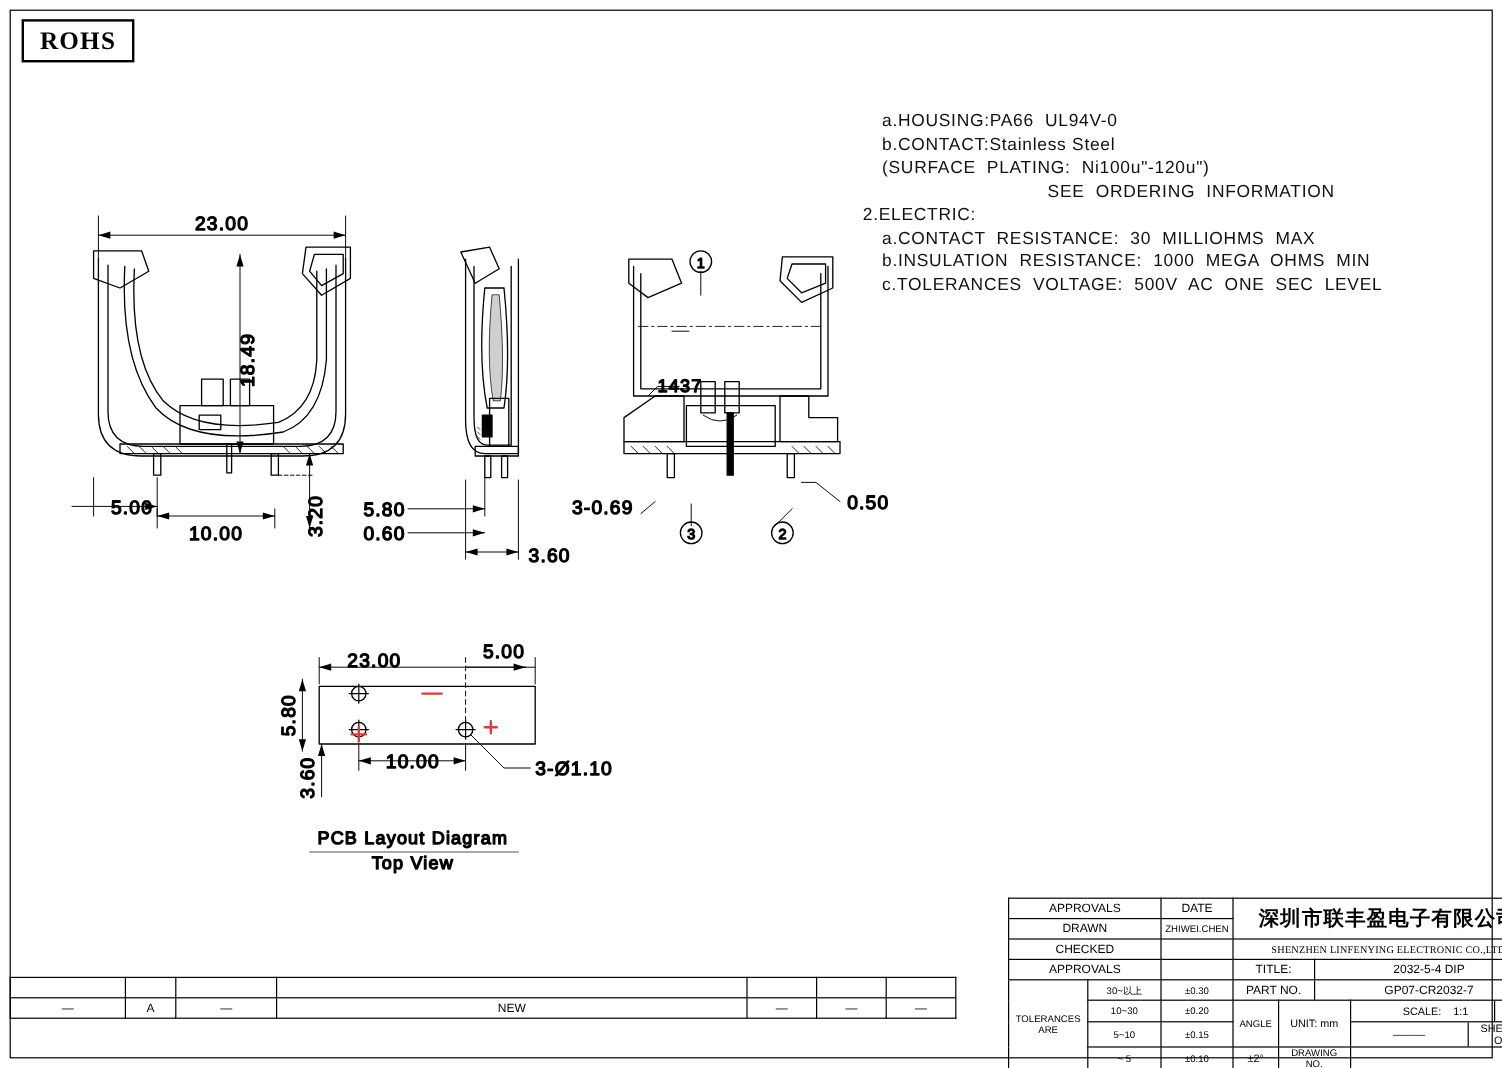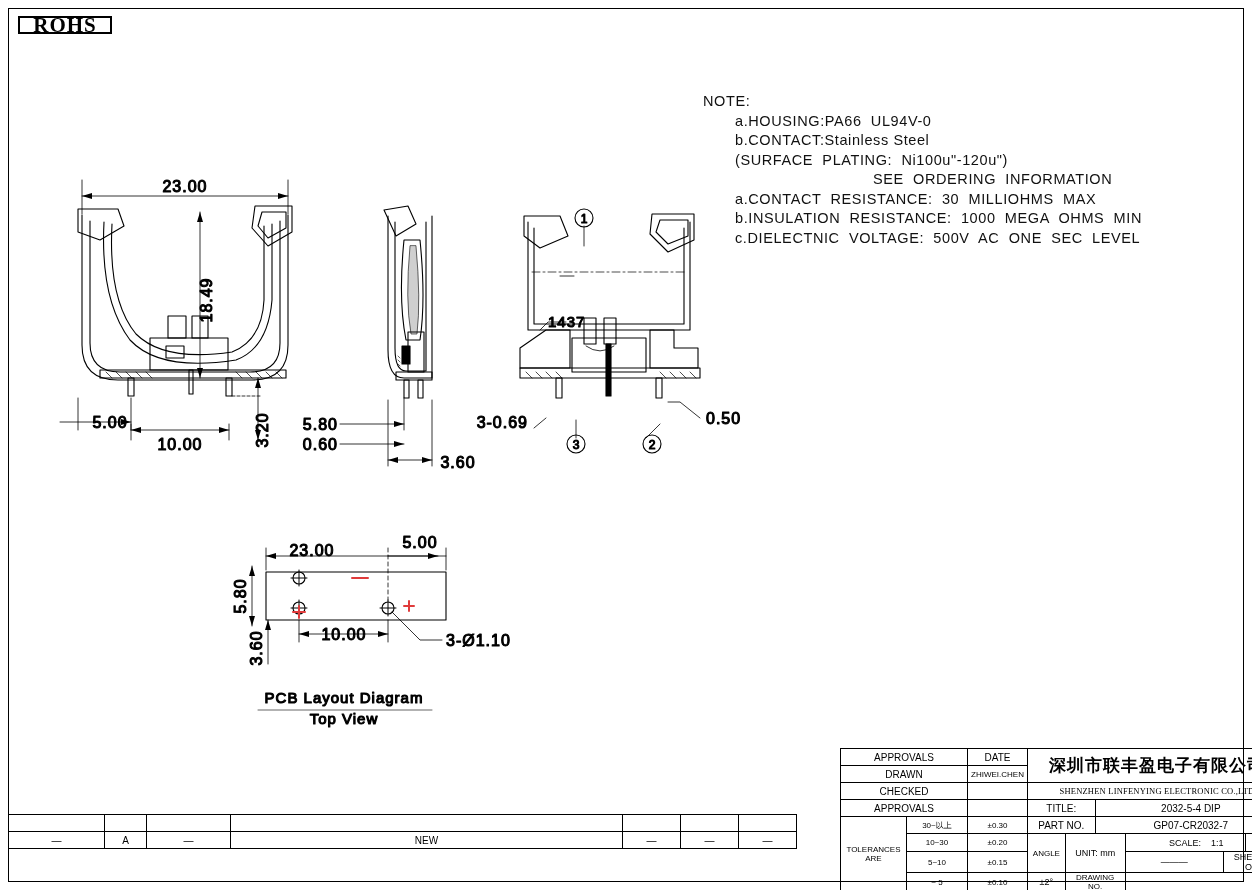--- a/index.html
+++ b/index.html
@@ -10,21 +10,21 @@
     color:#000;
     position:relative;
     overflow:hidden;
   }
   .sheet {
     position:absolute; left:8px; top:8px; width:1236px; height:874px;
     border:1.5px solid #000;
   }
   
   .rohs {
-    position:absolute; left:18px; top:16px; width:94px; height:18px;
+    position:absolute; left:18px; top:16px; width:94px; height:36px;
     border:2.5px solid #000; display:flex; align-items:center; justify-content:center;
     font-weight:bold; font-size:21px; letter-spacing:1px;
     font-family:"Liberation Serif", serif;
   }
   
   .notes {
     position:absolute; left:703px; top:92px; width:500px;
     font-family:"Liberation Sans", sans-serif;
     font-size:14.5px; line-height:19.5px; letter-spacing:.6px; color:#111;
   }
@@ -57,28 +57,28 @@
 </head>
 <body>
 
 <div class="sheet"></div>
 
 <div class="rohs">
   <span>ROHS</span>
 </div>
 
 <div class="notes">
-  <div class="l">NOTE:</div>
   <div class="l ind2">a.HOUSING:PA66  UL94V-0</div>
   <div class="l ind2">b.CONTACT:Stainless Steel</div>
   <div class="l ind2">(SURFACE  PLATING:  Ni100u"-120u")</div>
   <div class="l ind-see">SEE  ORDERING  INFORMATION</div>
+  <div class="l ind1">2.ELECTRIC:</div>
   <div class="l ind2">a.CONTACT  RESISTANCE:  30  MILLIOHMS  MAX</div>
   <div class="l ind2">b.INSULATION  RESISTANCE:  1000  MEGA  OHMS  MIN</div>
-  <div class="l ind2">c.DIELECTNIC  VOLTAGE:  500V  AC  ONE  SEC  LEVEL</div>
+  <div class="l ind2">c.TOLERANCES  VOLTAGE:  500V  AC  ONE  SEC  LEVEL</div>
 </div>
 
 <svg class="draw" viewBox="0 0 1252 890">
   <g fill="none" stroke="#000" stroke-width="1.1" stroke-linejoin="round" stroke-linecap="round">
 
     <g>
 
       <path d="M82 215 L82 345 Q82 380 118 380 L252 380 Q288 380 288 345 L288 215"></path>
       <path d="M90 221 L90 343 Q90 372 120 372 L250 372 Q280 372 280 343 L280 221"></path>
 

